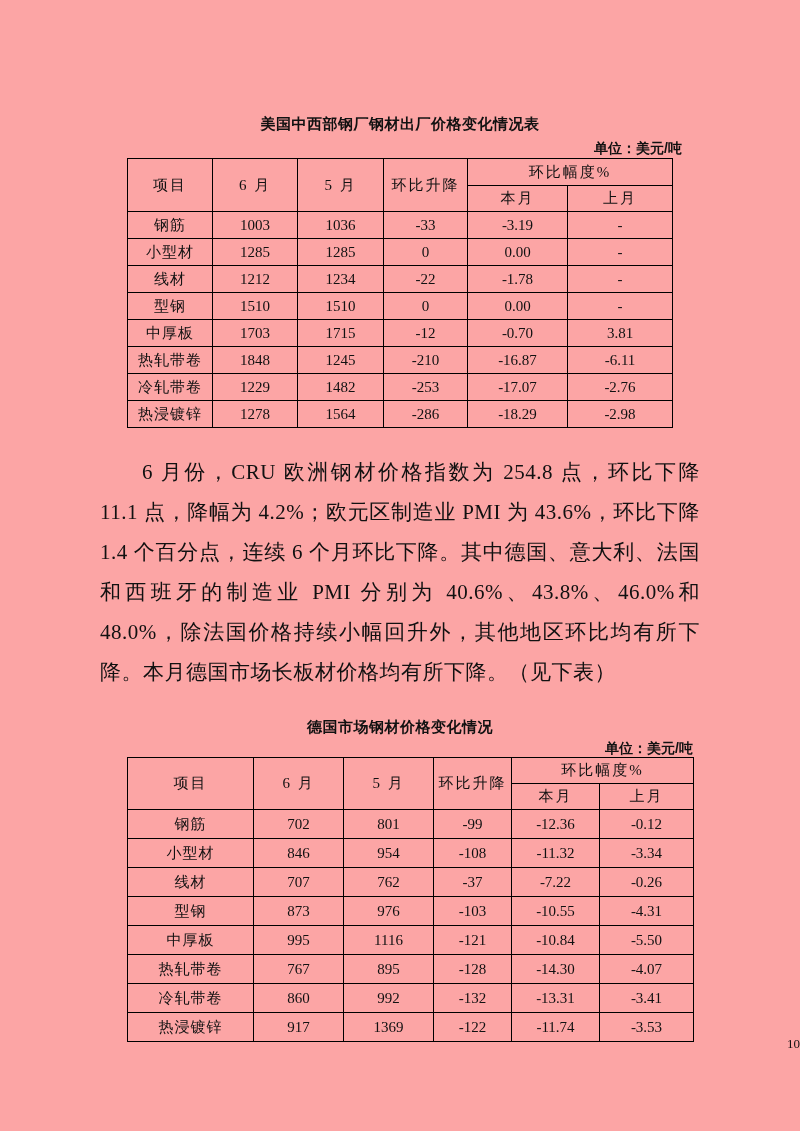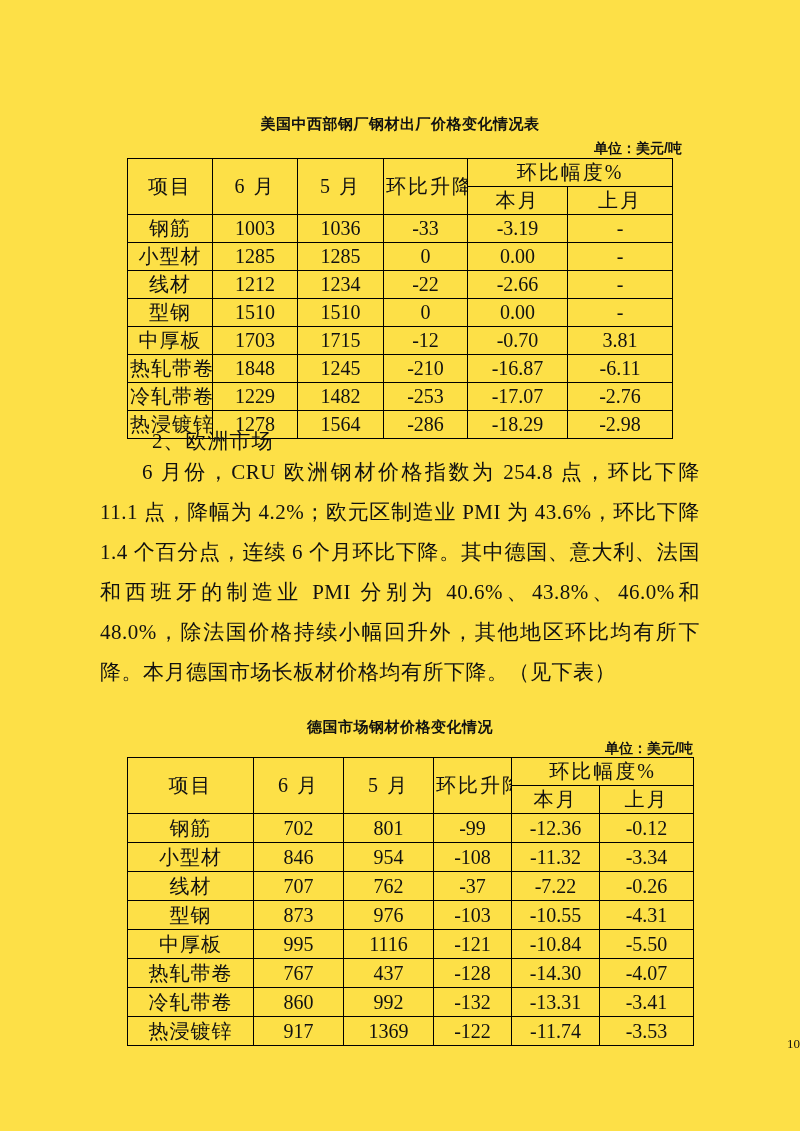--- a/index.html
+++ b/index.html
@@ -5,21 +5,21 @@
   html, body {
     margin: 0;
     padding: 0;
     background: #e8e8e8;
   }
   .page {
     position: relative;
     width: 800px;
     height: 1131px;
     margin: 0 auto;
-    background: #fde047;
+    background: #fca5a5;
     color: #111111;
     font-family: "Liberation Serif", "DejaVu Serif", serif;
     overflow: hidden;
   }
 
   
   .tbl-title {
     position: absolute;
     left: 0;
     width: 100%;
@@ -45,21 +45,21 @@
     line-height: 17px;
   }
   .unit.u1 { top: 140px; right: 118px; left: 0; }
   .unit.u2 { top: 740px; right: 107px; left: 0; }
 
   
   table.price-table {
     position: absolute;
     border-collapse: collapse;
     table-layout: fixed;
-    font-size: 20px;
+    font-size: 15px;
   }
   table.price-table.t1 { top: 158px; left: 127px; width: 545px; }
   table.price-table.t2 { top: 757px; left: 127px; width: 566px; }
 
   .price-table th, .price-table td {
     border: 1px solid #000;
     padding: 0 2px;
     text-align: center;
     vertical-align: middle;
     font-weight: normal;
@@ -158,21 +158,21 @@
           <td>1285</td>
           <td>0</td>
           <td>0.00</td>
           <td>-</td>
         </tr>
         <tr>
           <td>线材</td>
           <td>1212</td>
           <td>1234</td>
           <td>-22</td>
-          <td>-2.66</td>
+          <td>-1.78</td>
           <td>-</td>
         </tr>
         <tr>
           <td>型钢</td>
           <td>1510</td>
           <td>1510</td>
           <td>0</td>
           <td>0.00</td>
           <td>-</td>
         </tr>
@@ -204,21 +204,20 @@
           <td>热浸镀锌</td>
           <td>1278</td>
           <td>1564</td>
           <td>-286</td>
           <td>-18.29</td>
           <td>-2.98</td>
         </tr>
       </tbody>
   </table>
 
-  <h3 class="section-heading">2、欧洲市场</h3>
   <p class="body-paragraph">6 月份，CRU 欧洲钢材价格指数为 254.8 点，环比下降 11.1 点，降幅为 4.2%；欧元区制造业 PMI 为 43.6%，环比下降 1.4 个百分点，连续 6 个月环比下降。其中德国、意大利、法国和西班牙的制造业 PMI 分别为 40.6%、43.8%、46.0%和 48.0%，除法国价格持续小幅回升外，其他地区环比均有所下降。本月德国市场长板材价格均有所下降。（见下表）</p>
 
   <h2 class="tbl-title t2">德国市场钢材价格变化情况</h2>
   <div class="unit u2">单位：美元/吨</div>
 
   <table class="price-table t2">
     <colgroup>
       <col style="width:126px">
         <col style="width:90px">
         <col style="width:90px">
@@ -276,21 +275,21 @@
           <td>中厚板</td>
           <td>995</td>
           <td>1116</td>
           <td>-121</td>
           <td>-10.84</td>
           <td>-5.50</td>
         </tr>
         <tr>
           <td>热轧带卷</td>
           <td>767</td>
-          <td>437</td>
+          <td>895</td>
           <td>-128</td>
           <td>-14.30</td>
           <td>-4.07</td>
         </tr>
         <tr>
           <td>冷轧带卷</td>
           <td>860</td>
           <td>992</td>
           <td>-132</td>
           <td>-13.31</td>

